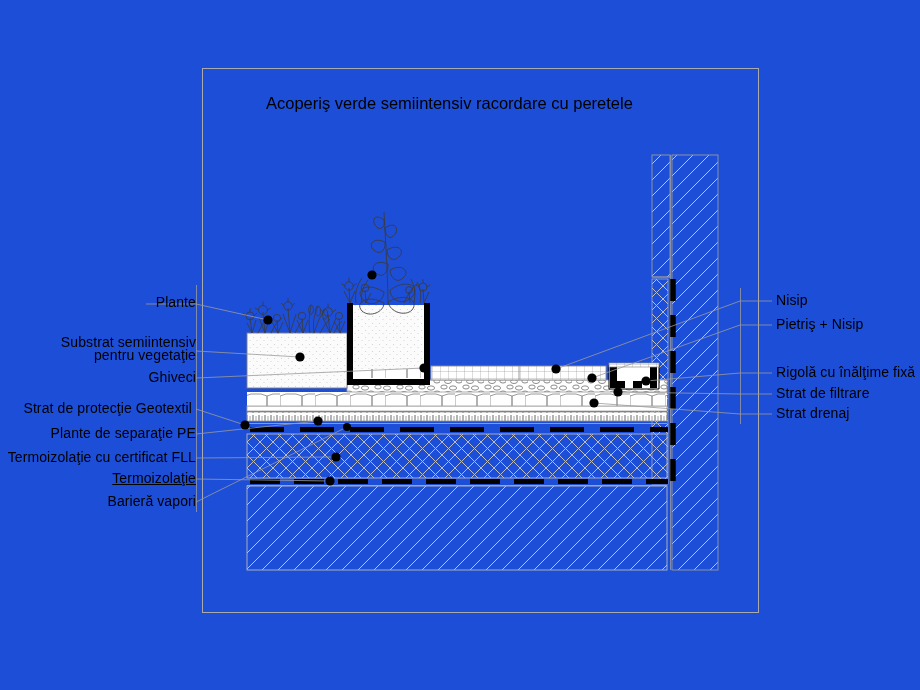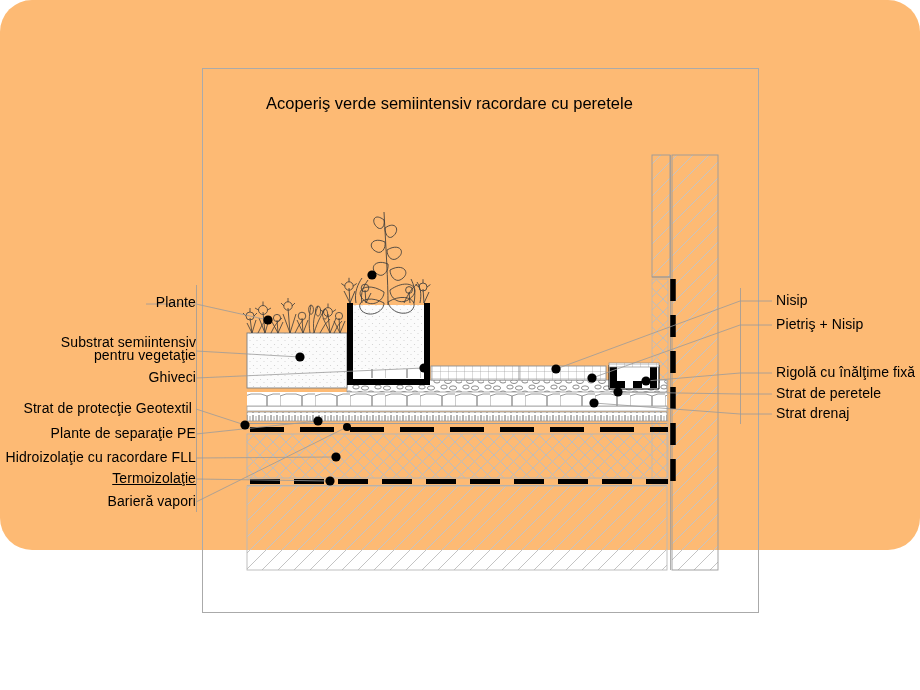--- a/index.html
+++ b/index.html
@@ -1,18 +1,18 @@
 <!DOCTYPE html>
 <html><head>
 <meta charset="utf-8">
 <style>
   html,body{margin:0;padding:0;background:#ffffff;}
   body{width:920px;height:690px;overflow:hidden;
        font-family:"Liberation Sans","DejaVu Sans",sans-serif;}
-  #stage{position:relative;width:920px;height:550px;background:#fdba74;border-radius:32px;}
+  #stage{position:relative;width:920px;height:690px;background:#1d4ed8;}
   #svgroot{position:absolute;left:0;top:0;}
   .lbl{position:absolute;font-size:14px;color:#000;white-space:nowrap;
        line-height:13px;letter-spacing:0.1px;}
   .lbl.r{text-align:right;}
   .lbl.l{text-align:left;}
   .title{position:absolute;font-size:16.5px;color:#000;white-space:nowrap;}
 </style>
 </head>
 <body>
 
@@ -253,21 +253,21 @@
 
   <div class="lbl r" style="left:6px;top:402px;width:186px;">
     <span>Strat de protecţie Geotextil</span>
   </div>
 
   <div class="lbl r" style="left:20px;top:427px;width:176px;">
     <span>Plante de separaţie PE</span>
   </div>
 
   <div class="lbl r" style="left:0px;top:451px;width:196px;">
-    <span>Hidroizolaţie cu racordare FLL</span>
+    <span>Termoizolaţie cu certificat FLL</span>
   </div>
 
   <div class="lbl r" style="left:56px;top:472px;width:140px;text-decoration:underline;">
     <span>Termoizolaţie</span>
   </div>
 
   <div class="lbl r" style="left:56px;top:495px;width:140px;">
     <span>Barieră vapori</span>
   </div>
 
@@ -277,20 +277,20 @@
 
   <div class="lbl l" style="left:776px;top:318px;">
     <span>Pietriş + Nisip</span>
   </div>
 
   <div class="lbl l" style="left:776px;top:366px;">
     <span>Rigolă cu înălţime fixă</span>
   </div>
 
   <div class="lbl l" style="left:776px;top:387px;">
-    <span>Strat de peretele</span>
+    <span>Strat de filtrare</span>
   </div>
 
   <div class="lbl l" style="left:776px;top:407px;">
     <span>Strat drenaj</span>
   </div>
 
 </div>
 
 </body></html>

